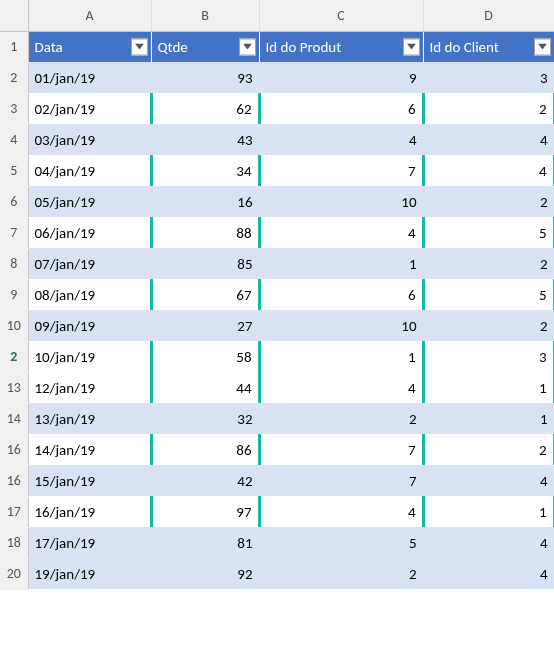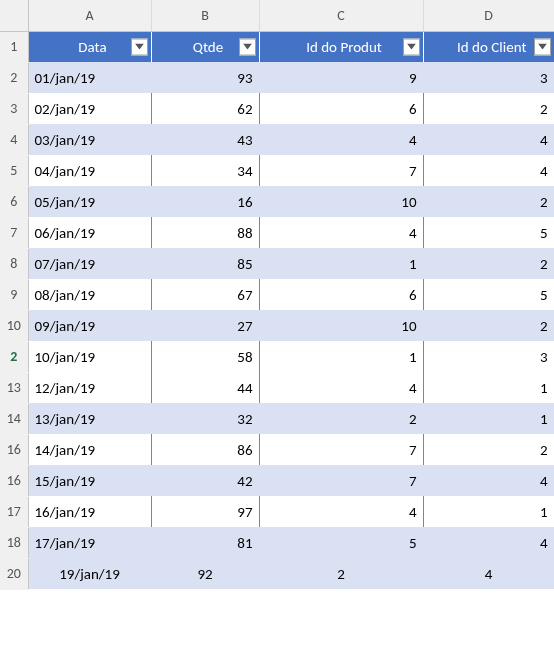--- a/index.html
+++ b/index.html
@@ -62,21 +62,21 @@
   }
 
   
   .thdr {
     background: #4472c4;
     color: #ffffff;
     font-weight: normal;
     border-right: 1px solid #ffffff;
     position: relative;
     padding-left: 6px !important;
-    text-align: center;
+    text-align: left;
     white-space: nowrap;
     overflow: hidden;
   }
   .thdr:last-child { border-right: none; }
   .filter-btn {
     position: absolute;
     right: 3px;
     top: 50%;
     transform: translateY(-50%);
     width: 17px;
@@ -94,24 +94,24 @@
     padding-left: 6px !important;
     padding-right: 6px !important;
     border-right: 1px solid #e8e8e8;
     white-space: nowrap;
     overflow: hidden;
   }
   .cell.num { text-align: right; }
   .band-even .cell { background: #d9e1f2; }
   .band-odd .cell { background: #ffffff; }
   tr.band-even .cell, tr.band-odd .cell { border-right: 1px solid #d9e1f2; }
-  tr.band-odd .cell { border-right: 1px solid #14b8a6; }
-
-  
-  .lastrow .cell { border-bottom: none; text-align: center; }
+  tr.band-odd .cell { border-right: 3px solid #14b8a6; }
+
+  
+  .lastrow .cell { border-bottom: none; }
 </style>
 </head>
 <body>
 
 <table class="sheet">
   <colgroup>
     <col class="col-corner">
       <col class="col-a">
       <col class="col-b">
       <col class="col-c">

